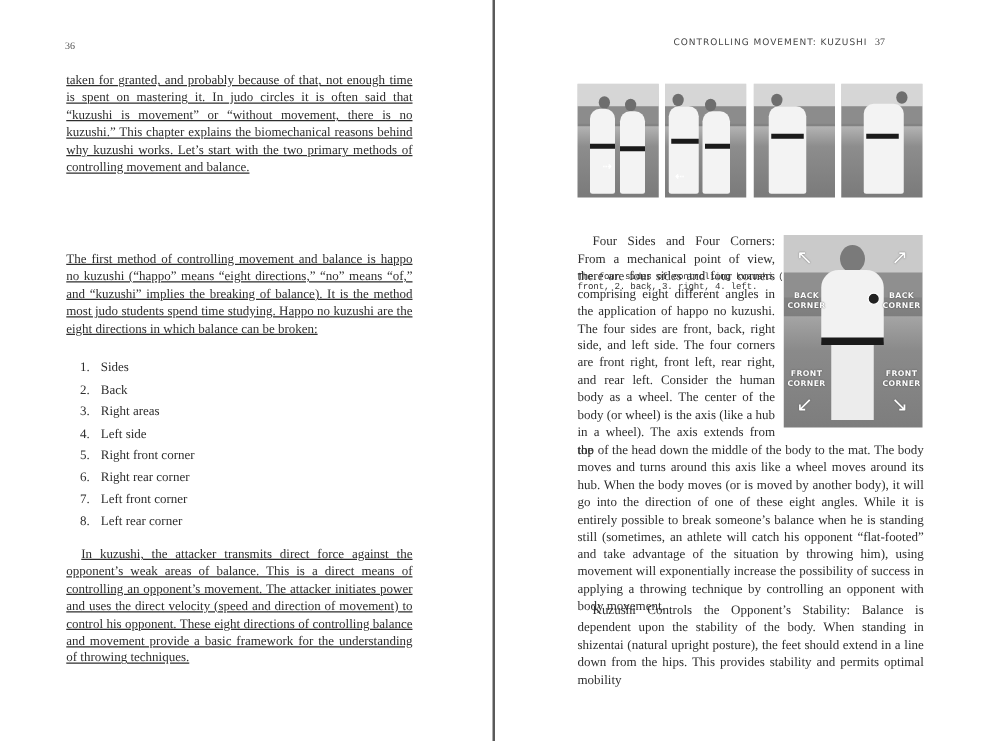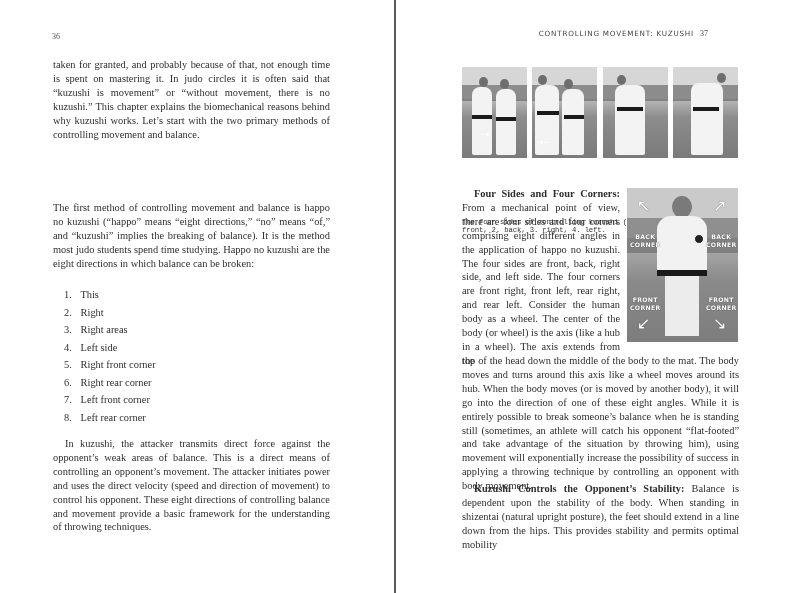--- a/index.html
+++ b/index.html
@@ -7,21 +7,21 @@
     .spread { position: absolute; inset: 0; }
     .gutter { position: absolute; left: 394px; top: 0; width: 2px; height: 593px; background: #5a5a5a; }
     .page { position: absolute; top: 0; height: 593px; }
     .page-left { left: 0; width: 394px; padding-left: 36px; }
     .page-right { left: 396px; width: 362px; }
 
     .folio-left { position: absolute; left: 52px; top: 32px; font-size: 8px; color: #555; }
     .running-head { position: absolute; right: 50px; top: 29px; font-family: "DejaVu Sans", sans-serif; font-size: 7.2px; letter-spacing: 0.8px; color: #444; }
     .running-head .num { margin-left: 6px; font-family: "Liberation Serif", serif; font-size: 8px; letter-spacing: 0; }
 
-    .para { position: absolute; font-size: 10.4px; line-height: 13.9px; text-align: justify; text-align-last: left; }
+    .para { position: absolute; font-size: 10.4px; line-height: 13.9px; text-align: justify; text-align-last: left; text-decoration: underline; }
     .indent { text-indent: 12px; }
     .left-col { left: 53px; width: 277px; }
 
     .heading-italic { position: absolute; left: 53px; top: 170px; width: 280px; font-family: "DejaVu Sans", sans-serif; font-style: italic; font-size: 10.6px; line-height: 15px; color: #3a3a3a; }
 
     .list { position: absolute; left: 64px; top: 286px; margin: 0; padding: 0; list-style: none; font-size: 10.4px; }
     .list li { height: 17.5px; line-height: 17.5px; }
     .list .n { display: inline-block; width: 14px; }
 
     .photo-strip { position: absolute; left: 66px; top: 67px; width: 276px; height: 91px; }
@@ -42,38 +42,38 @@
     .corner-photo .person-legs { position: absolute; left: 38px; top: 88px; width: 34px; height: 60px; background: #ececec; }
     .corner-photo .person-head { position: absolute; left: 45px; top: 8px; width: 20px; height: 22px; border-radius: 50%; background: #7a7a7a; }
     .corner-photo .person-belt { position: absolute; left: 30px; top: 82px; width: 50px; height: 6px; background: #1a1a1a; }
     .corner-photo .badge { position: absolute; left: 67px; top: 46px; width: 8px; height: 8px; border-radius: 50%; background: #222; border: 1px solid #fff; }
     .corner-lbl { position: absolute; font-family: "DejaVu Sans", sans-serif; font-weight: bold; font-size: 6.2px; line-height: 8px; color: #fff; text-align: center; letter-spacing: 0.3px; text-shadow: 0 0 1px #333; }
     .corner-arrow { position: absolute; color: #fff; font-size: 16px; font-family: "DejaVu Sans", sans-serif; line-height: 16px; text-shadow: 0 0 1px #444; }
 
     .right-text { position: absolute; left: 66px; font-size: 10.4px; line-height: 13.9px; text-align: justify; text-align-last: left; }
     .wrap-text { left: 66px; top: 187px; width: 158px; }
     .full-text { left: 66px; width: 277px; }
-    b.run-in { font-weight: bold; }
+    b.run-in { font-weight: normal; }
   </style>
 </head>
 <body>
 
 <div class="spread">
 
   <div class="page page-left">
     <div class="folio-left">36</div>
 
     <p class="para left-col" style="top:58px;margin:0;">taken for granted, and probably because of that, not enough time is spent on mastering it. In judo circles it is often said that “kuzushi is movement” or “without movement, there is no kuzushi.” This chapter explains the biomechanical reasons behind why kuzushi works. Let’s start with the two primary methods of controlling movement and balance.</p>
 
 
     <p class="para left-col" style="top:201px;margin:0;">The first method of controlling movement and balance is happo no kuzushi (“happo” means “eight directions,” “no” means “of,” and “kuzushi” implies the breaking of balance). It is the method most judo students spend time studying. Happo no kuzushi are the eight directions in which balance can be broken:</p>
 
     <ol class="list">
-      <li><span class="n">1.</span> <span>This</span></li>
-      <li><span class="n">2.</span> <span>Right</span></li>
+      <li><span class="n">1.</span> <span>Sides</span></li>
+      <li><span class="n">2.</span> <span>Back</span></li>
       <li><span class="n">3.</span> <span>Right areas</span></li>
       <li><span class="n">4.</span> <span>Left side</span></li>
       <li><span class="n">5.</span> <span>Right front corner</span></li>
       <li><span class="n">6.</span> <span>Right rear corner</span></li>
       <li><span class="n">7.</span> <span>Left front corner</span></li>
       <li><span class="n">8.</span> <span>Left rear corner</span></li>
     </ol>
 
     <p class="para left-col indent" style="top:437px;margin:0;">In kuzushi, the attacker transmits direct force against the opponent’s weak areas of balance. This is a direct means of controlling an opponent’s movement. The attacker initiates power and uses the direct velocity (speed and direction of movement) to control his opponent. These eight directions of controlling balance and movement provide a basic framework for the understanding of throwing techniques.</p>
   </div>

